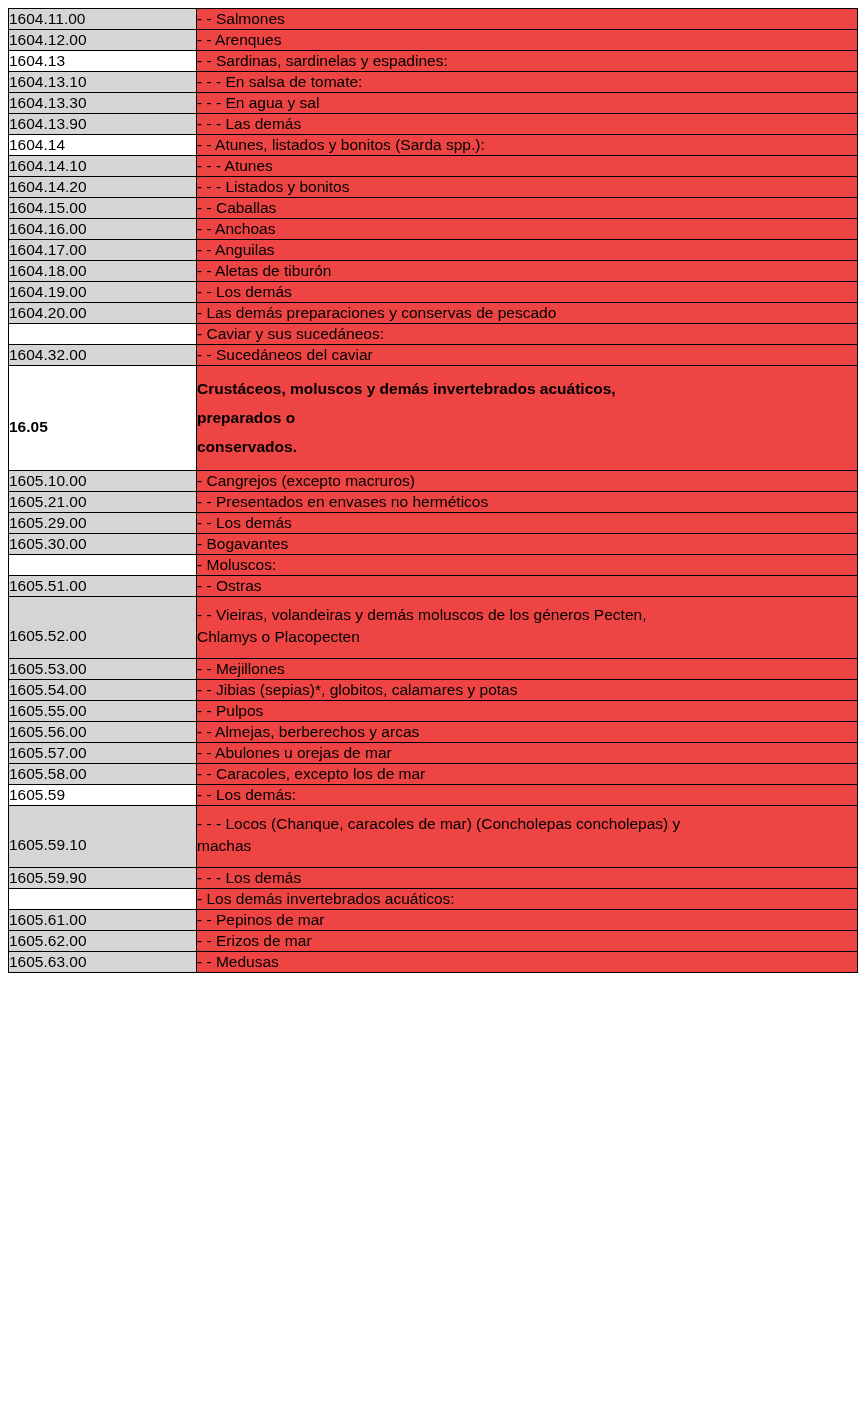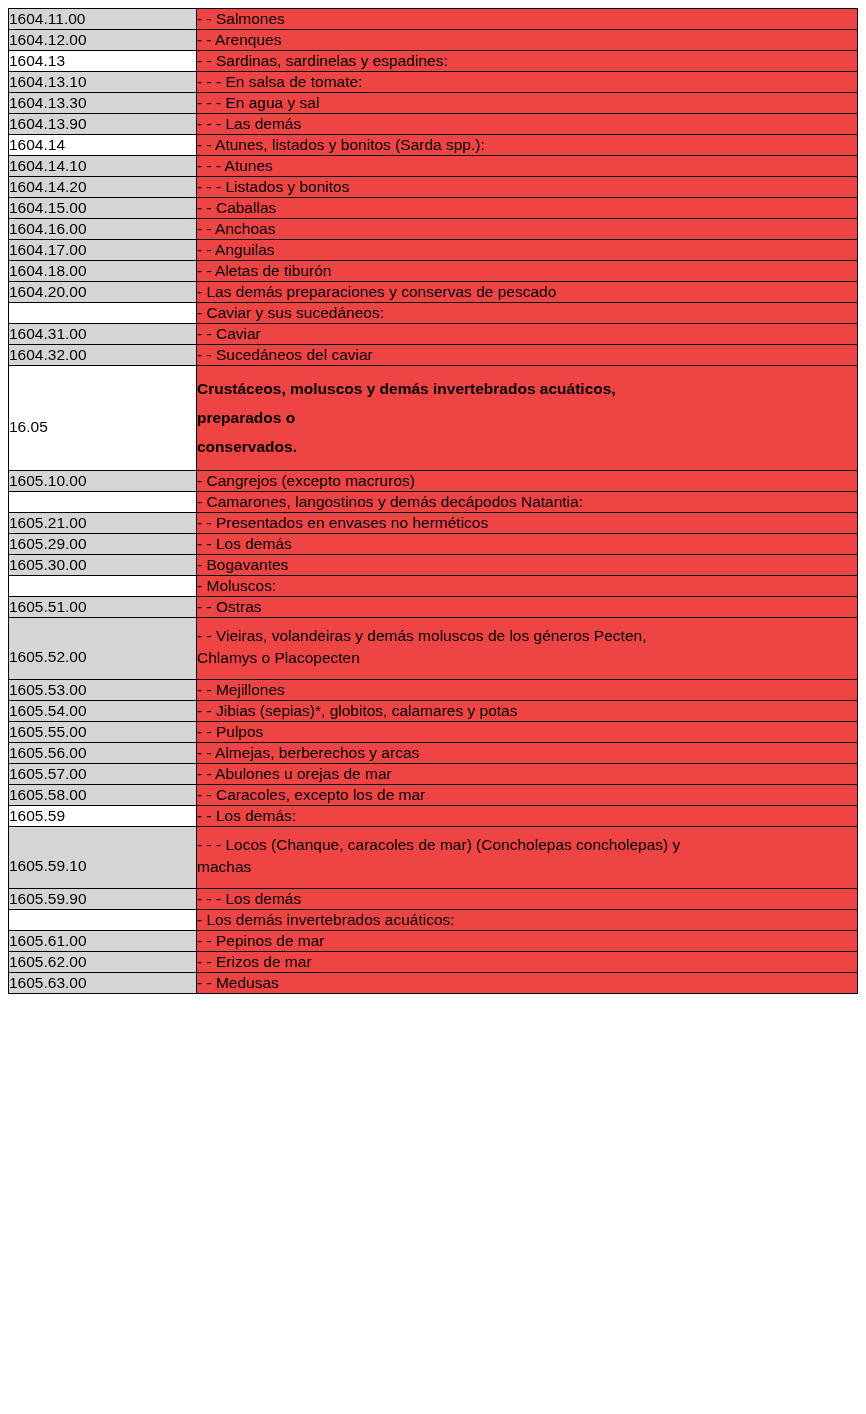--- a/index.html
+++ b/index.html
@@ -51,21 +51,21 @@
   }
   td.code.shaded {
     background: #d5d5d5;
   }
   td.code.vmid {
     vertical-align: middle;
     padding-top: 16px;
     padding-bottom: 0;
   }
   td.code.heading {
-    font-weight: normal;
+    font-weight: bold;
     vertical-align: middle;
     padding-top: 16px;
     padding-bottom: 0;
   }
 
   
   td.desc {
     padding: 5px 6px 5px 8px;
     background: #ef4444;
   }
@@ -141,48 +141,44 @@
         </tr>
         <tr class="row-single">
           <td class="code shaded">1604.17.00</td>
           <td class="desc">- - Anguilas</td>
         </tr>
         <tr class="row-single">
           <td class="code shaded">1604.18.00</td>
           <td class="desc">- - Aletas de tiburón</td>
         </tr>
         <tr class="row-single">
+          <td class="code shaded">1604.19.00</td>
+          <td class="desc">- - Los demás</td>
+        </tr>
+        <tr class="row-single">
           <td class="code shaded">1604.20.00</td>
           <td class="desc">- Las demás preparaciones y conservas de pescado</td>
         </tr>
         <tr class="row-single">
           <td class="code"></td>
           <td class="desc">- Caviar y sus sucedáneos:</td>
-        </tr>
-        <tr class="row-single">
-          <td class="code shaded">1604.31.00</td>
-          <td class="desc">- - Caviar</td>
         </tr>
         <tr class="row-single">
           <td class="code shaded">1604.32.00</td>
           <td class="desc">- - Sucedáneos del caviar</td>
         </tr>
         <tr>
           <td class="code heading">16.05</td>
           <td class="desc heading">Crustáceos, moluscos y demás invertebrados acuáticos,<br>preparados o<br>conservados.</td>
         </tr>
         <tr class="row-single">
           <td class="code shaded">1605.10.00</td>
           <td class="desc">- Cangrejos (excepto macruros)</td>
         </tr>
         <tr class="row-single">
-          <td class="code"></td>
-          <td class="desc">- Camarones, langostinos y demás decápodos Natantia:</td>
-        </tr>
-        <tr class="row-single">
           <td class="code shaded">1605.21.00</td>
           <td class="desc">- - Presentados en envases no herméticos</td>
         </tr>
         <tr class="row-single">
           <td class="code shaded">1605.29.00</td>
           <td class="desc">- - Los demás</td>
         </tr>
         <tr class="row-single">
           <td class="code shaded">1605.30.00</td>
           <td class="desc">- Bogavantes</td>

